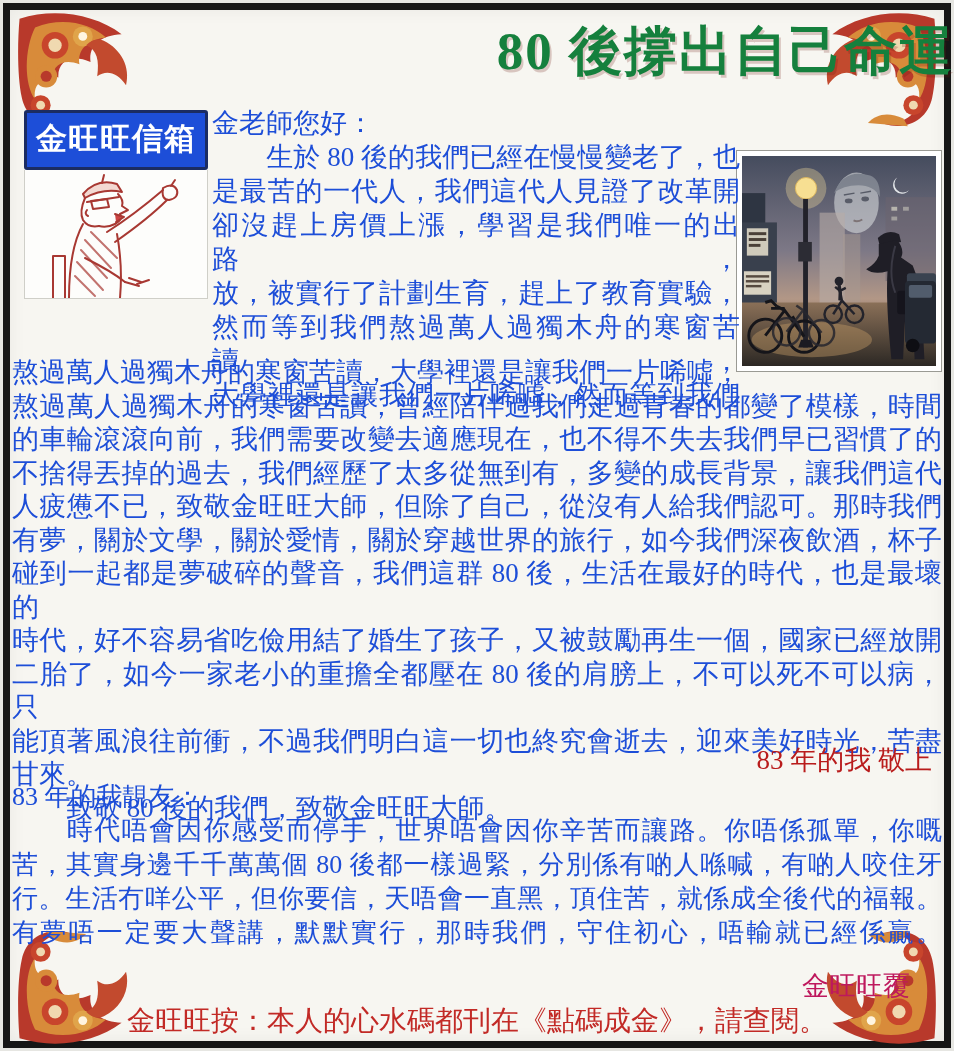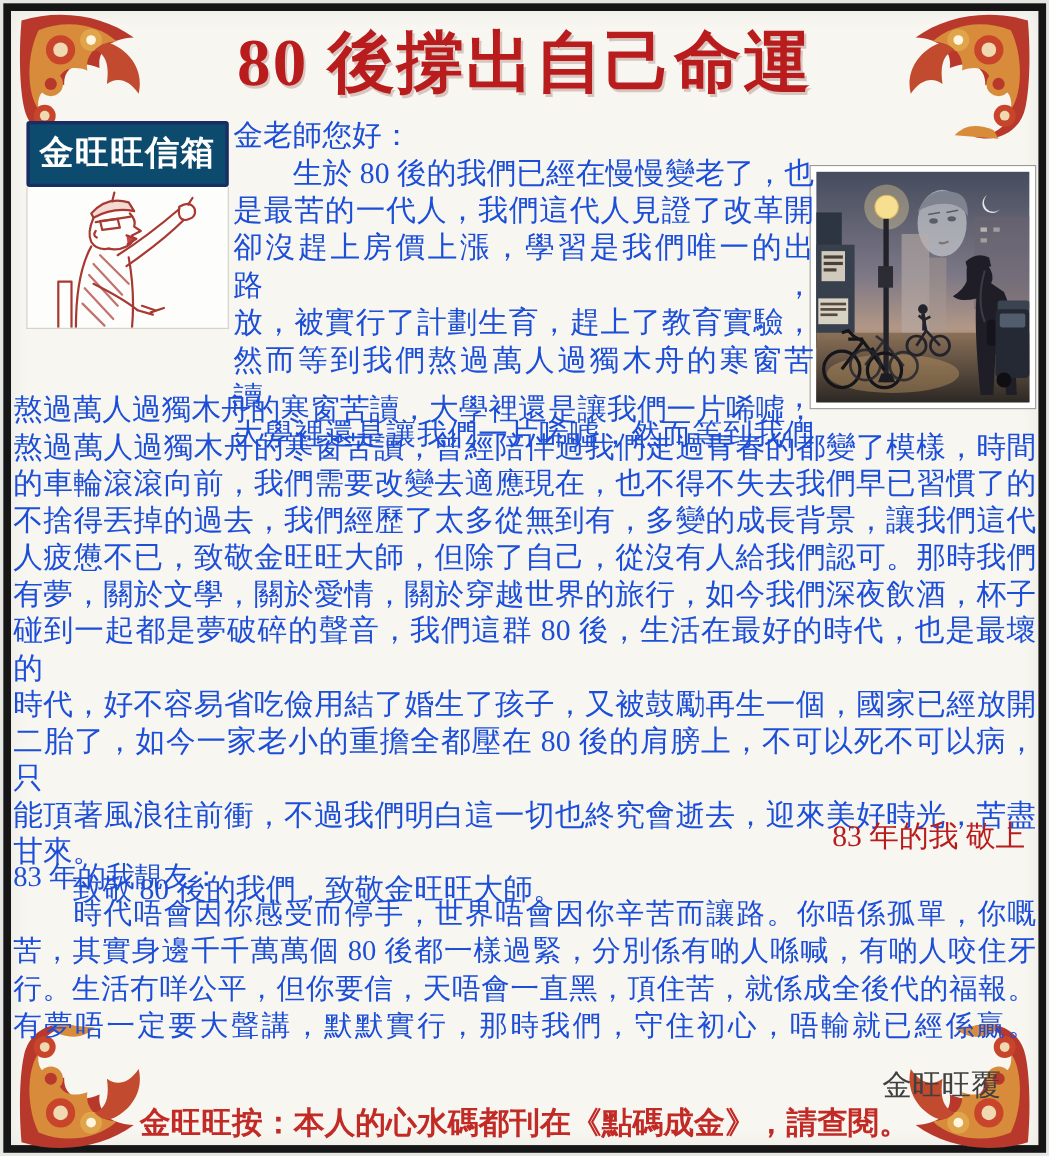--- a/index.html
+++ b/index.html
@@ -17,32 +17,32 @@
   
   .corner{position:absolute;width:150px;height:122px;pointer-events:none;}
   .corner svg{width:100%;height:100%;}
   .c-tl{left:10px;top:12px;}
   .c-tr{right:10px;top:12px;transform:scaleX(-1);}
   .c-bl{left:10px;bottom:6px;transform:scaleY(-1);}
   .c-br{right:10px;bottom:6px;transform:scale(-1,-1);}
   
   .title{
     position:absolute;left:0;right:0;top:16px;
-    text-align:center;
-    font-size:61px;font-weight:bold;letter-spacing:2px;
-    color:#b91c1c;
+    text-align:right;
+    font-size:53px;font-weight:bold;letter-spacing:2px;
+    color:#15803d;
     text-shadow:2px 3px 0 rgba(110,25,15,.22);
     white-space:nowrap;
   }
   
   .logo{
     position:absolute;left:24px;top:110px;width:184px;
   }
   .logo-banner{
-    background:#0c4a6e;border:3px solid #1b2c63;border-radius:3px;
+    background:#1d4ed8;border:3px solid #1b2c63;border-radius:3px;
     color:#ffffff;font-family:"Liberation Sans","DejaVu Sans",sans-serif;
     font-weight:bold;font-size:31px;text-align:center;
     padding:5px 0 7px 0;letter-spacing:1px;white-space:nowrap;
   }
   .logo-art{
     background:#fdfdfb;border:1px solid #cfcfc8;border-top:none;
     height:128px;overflow:hidden;
   }
   
   .photo{
@@ -65,25 +65,25 @@
   .signoff{
     position:absolute;right:22px;top:742px;
     font-size:27px;font-weight:500;color:#b91c1c;white-space:nowrap;
   }
   .reply-block{
     position:absolute;left:12px;top:780px;width:930px;
     font-size:26px;line-height:34px;font-weight:400;color:#1d1d1d;
   }
   .reply-sig{
     position:absolute;right:44px;top:968px;
-    font-size:27px;color:#404040;white-space:nowrap;
+    font-size:27px;color:#be185d;white-space:nowrap;
   }
   .footer-note{
     position:absolute;left:60px;right:60px;top:1002px;
-    text-align:center;font-size:28px;font-weight:700;
+    text-align:center;font-size:28px;font-weight:400;
     color:#c22a26;white-space:nowrap;
   }
 </style>
 </head>
 <body>
 
 <div class="page">
   <div class="frame"></div>
 
   <div class="corner c-tl">

